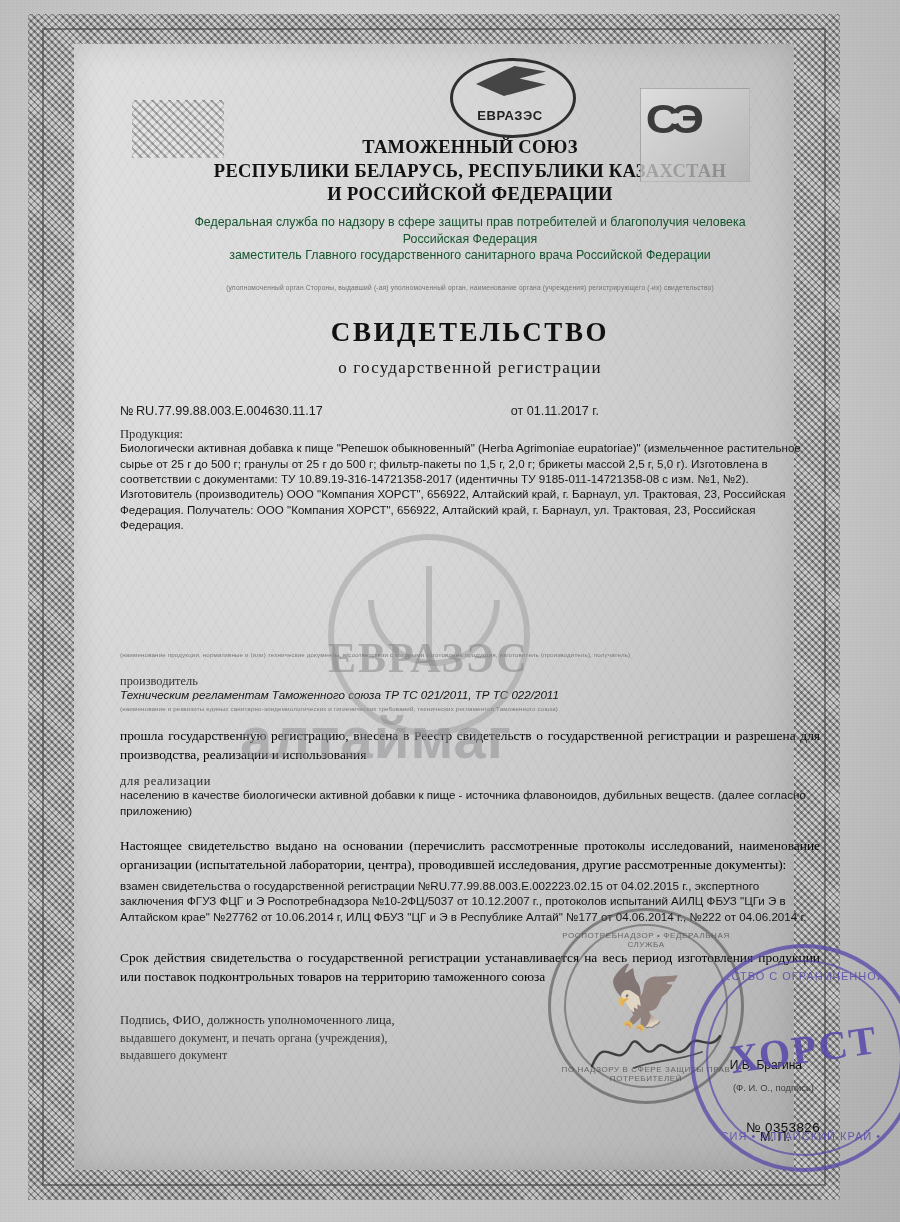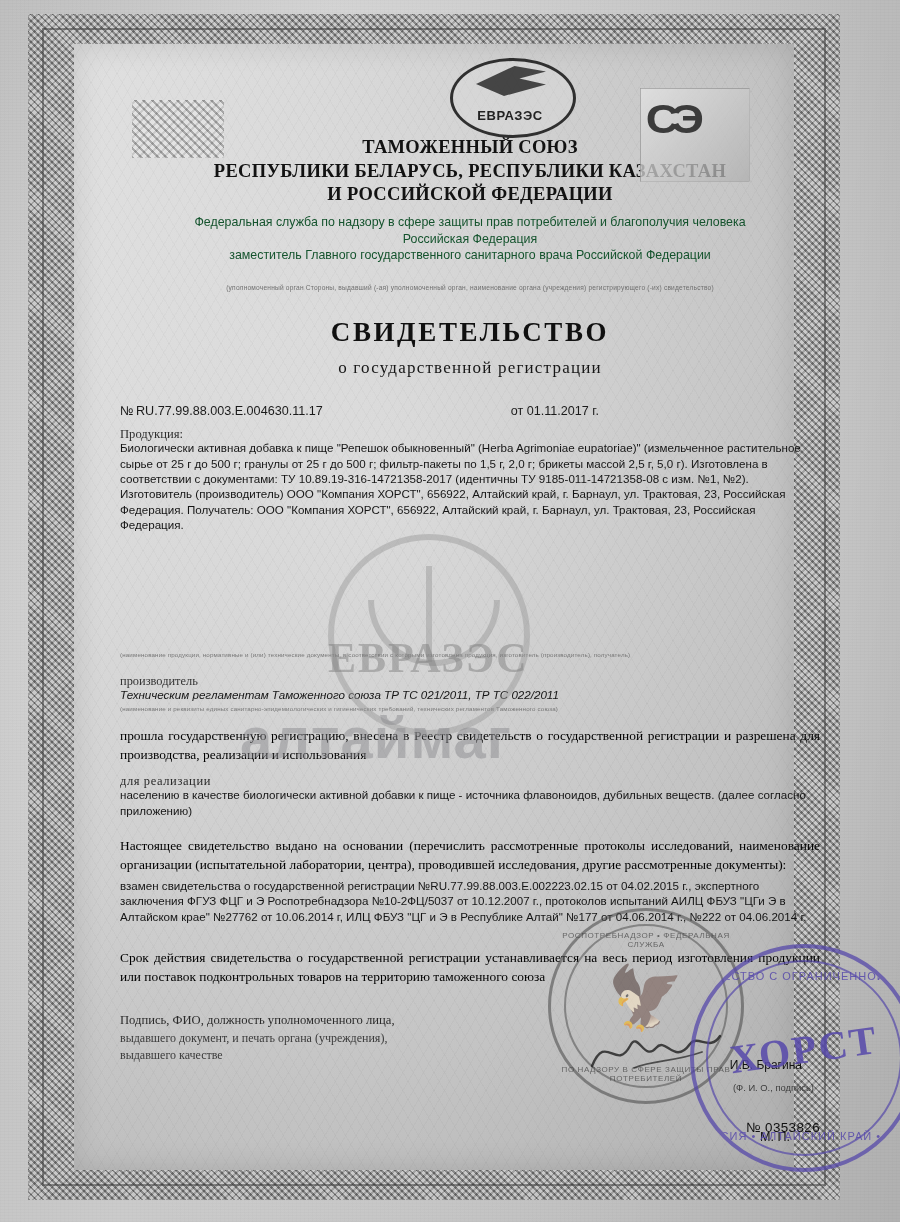--- a/index.html
+++ b/index.html
@@ -557,21 +557,21 @@
       </div>
 
       <div class="sect-term">
         <div class="serif-text">Срок действия свидетельства о государственной регистрации устанавливается на весь период изготовления продукции или поставок подконтрольных товаров на территорию таможенного союза</div>
       </div>
 
       <div class="sign-area">
         <div class="sign-label">
           <div>Подпись, ФИО, должность уполномоченного лица,</div>
           <div class="l2">выдавшего документ, и печать органа (учреждения),</div>
-          <div class="l3">выдавшего качестве</div>
+          <div class="l3">выдавшего документ</div>
         </div>
         <div class="sign-name">И.В. Брагина</div>
         <div class="sign-fio">(Ф. И. О., подпись)</div>
       </div>
 
       <div class="bottom-row">
         <div class="blank-no">№ 0353826</div>
         <div class="mp">М. П.</div>
       </div>
     </div>

